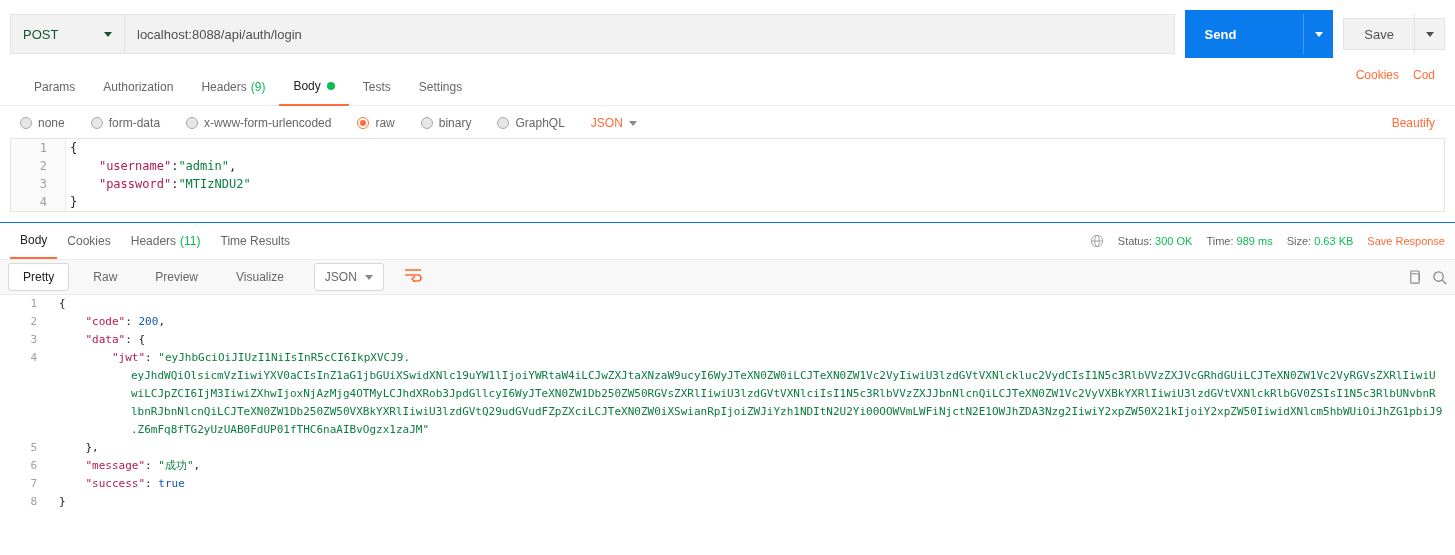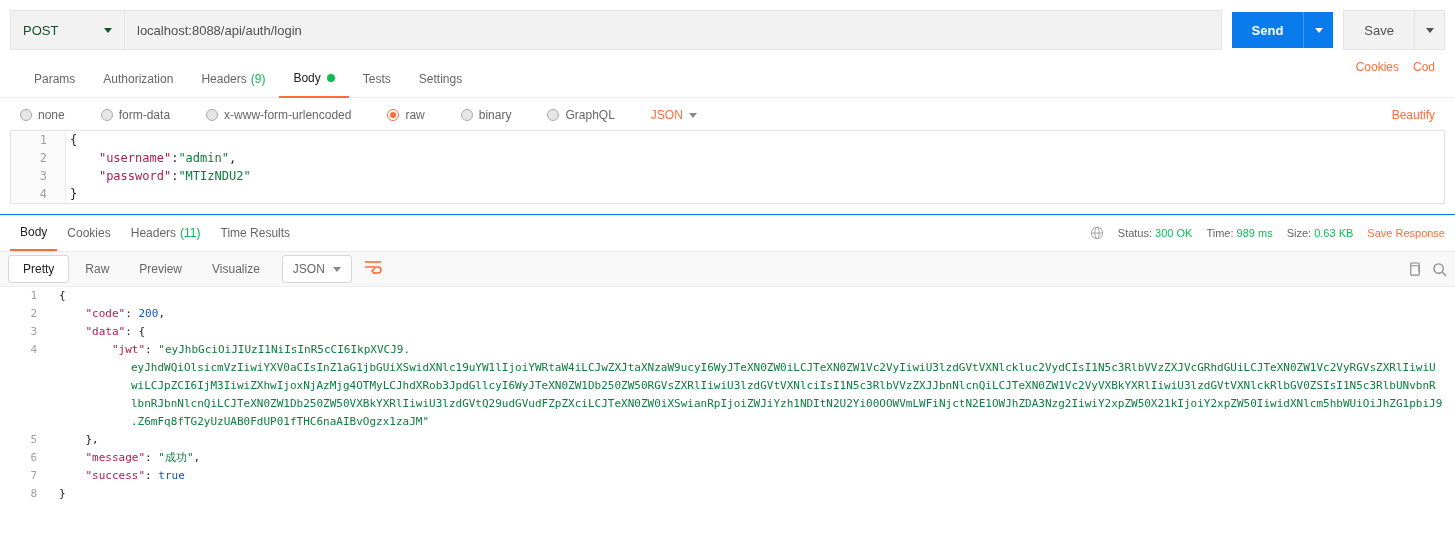--- a/index.html
+++ b/index.html
@@ -2,38 +2,38 @@
 <html><head>
 <meta charset="utf-8">
 <style>
 * { margin: 0; padding: 0; box-sizing: border-box; }
 body { font-family: -apple-system, BlinkMacSystemFont, "Segoe UI", Arial, sans-serif; font-size: 12px; color: #212121; background: #fff; width: 1455px; }
 
 
 .request-bar { display: flex; align-items: center; padding: 10px 10px 10px 10px; gap: 0; }
 .method-select { display: flex; align-items: center; justify-content: space-between; width: 115px; height: 40px; padding: 0 12px; background: #f2f2f2; border: 1px solid #e4e4e4; color: #14532d; font-size: 13px; cursor: pointer; }
 .url-input { flex: 1; height: 40px; padding: 8px 12px; background: #f2f2f2; border: 1px solid #e4e4e4; border-left: none; color: #505050; font-size: 13px; outline: none; }
-.send-button { display: flex; align-items: center; justify-content: center; height: 36px; margin-left: 10px; background: #097bed; color: #fff; font-size: 13px; font-weight: 600; border: none; cursor: pointer; }
+.send-button { display: flex; align-items: center; justify-content: center; height: 48px; margin-left: 10px; background: #097bed; color: #fff; font-size: 13px; font-weight: 600; border: none; cursor: pointer; gap: 47px; }
 .send-button .label { padding: 0 20px; }
 .send-button .caret-box { width: 30px; height: 40px; display: flex; align-items: center; justify-content: center; border-left: 1px solid rgba(255,255,255,0.25); }
-.save-button { display: flex; align-items: center; height: 40px; margin-left: 10px; background: #f2f2f2; border: 1px solid #e4e4e4; color: #505050; font-size: 13px; cursor: pointer; }
+.save-button { display: flex; align-items: center; height: 32px; margin-left: 10px; background: #f2f2f2; border: 1px solid #e4e4e4; color: #505050; font-size: 13px; cursor: pointer; }
 .save-button .label { padding: 0 20px; }
 .save-button .caret-box { width: 30px; height: 40px; display: flex; align-items: center; justify-content: center; border-left: 1px solid #e4e4e4; }
 .caret-down { width: 0; height: 0; border-left: 4px solid transparent; border-right: 4px solid transparent; border-top: 5px solid currentColor; }
 
 
 .req-tabs { display: flex; align-items: flex-start; padding: 0 20px; border-bottom: 1px solid #ececec; height: 38px; }
 .req-tab { padding: 0 14px; height: 38px; display: flex; align-items: center; color: #666; font-size: 12px; cursor: pointer; gap: 4px; }
 .req-tab.active { color: #212121; border-bottom: 2px solid #ff6c37; }
 .count-dim { color: #0cbb52; }
 .dot-green { width: 8px; height: 8px; border-radius: 50%; background: #0cbb52; margin-left: 2px; }
 .req-tabs-right { margin-left: auto; display: flex; align-items: center; gap: 14px; color: #ff6c37; font-size: 12px; }
 
 
-.body-types { display: flex; align-items: center; padding: 10px 20px 8px; gap: 36px; font-size: 12px; color: #666; }
+.body-types { display: flex; align-items: center; padding: 10px 20px 8px; gap: 26px; font-size: 12px; color: #666; }
 .radio-item { display: flex; align-items: center; gap: 6px; cursor: pointer; }
 .radio-circle { width: 12px; height: 12px; border-radius: 50%; border: 1px solid #aaa; background: #e6e6e6; display: flex; align-items: center; justify-content: center; }
 .radio-circle.checked { border-color: #ff6c37; background: #fff; }
 .radio-circle.checked::after { content: ""; width: 6px; height: 6px; border-radius: 50%; background: #ff6c37; }
 .content-type { color: #ff6c37; display: flex; align-items: center; gap: 6px; cursor: pointer; }
 .beautify-link { margin-left: auto; color: #ff6c37; cursor: pointer; }
 
 
 .editor { border: 1px solid #e4e4e4; margin: 0 10px 10px; font-family: Menlo, Consolas, monospace; font-size: 12px; }
 .editor-row { display: flex; }
@@ -49,21 +49,21 @@
 .resp-divider { border-top: 1px solid #097bed; }
 .resp-tabs { display: flex; align-items: center; padding: 0 10px; height: 36px; }
 .resp-tab { padding: 0 10px; height: 36px; display: flex; align-items: center; color: #666; font-size: 12px; cursor: pointer; gap: 4px; }
 .resp-tab.active { color: #212121; border-bottom: 2px solid #ff6c37; }
 .resp-right { margin-left: auto; display: flex; align-items: center; gap: 14px; font-size: 11px; color: #666; }
 .globe-icon { width: 14px; height: 14px; }
 .status-val { color: #0cbb52; }
 .save-resp { color: #ff6c37; cursor: pointer; }
 
 
-.resp-toolbar { display: flex; align-items: center; background: #f8f8f8; height: 36px; padding: 0 8px; gap: 2px; border-top: 1px solid #ececec; border-bottom: 1px solid #ececec; }
+.resp-toolbar { display: flex; align-items: center; background: #f8f8f8; height: 36px; padding: 0 8px; gap: 10px; border-top: 1px solid #ececec; border-bottom: 1px solid #ececec; }
 .tool-btn { padding: 0 14px; height: 28px; display: flex; align-items: center; color: #666; font-size: 12px; cursor: pointer; border-radius: 3px; }
 .tool-btn.active { background: #fff; border: 1px solid #d8d8d8; color: #212121; }
 .tool-select { display: flex; align-items: center; gap: 8px; padding: 0 10px; height: 28px; background: #fff; border: 1px solid #d8d8d8; border-radius: 3px; color: #666; font-size: 12px; cursor: pointer; margin-left: 6px; }
 .wrap-icon { margin-left: 10px; color: #ff6c37; font-size: 16px; cursor: pointer; }
 .toolbar-right { margin-left: auto; display: flex; align-items: center; gap: 10px; color: #888; }
 .small-icon { width: 15px; height: 15px; cursor: pointer; }
 
 
 .resp-editor { font-family: Menlo, Consolas, monospace; font-size: 11px; margin: 0; }
 .resp-row { display: flex; align-items: flex-start; }

